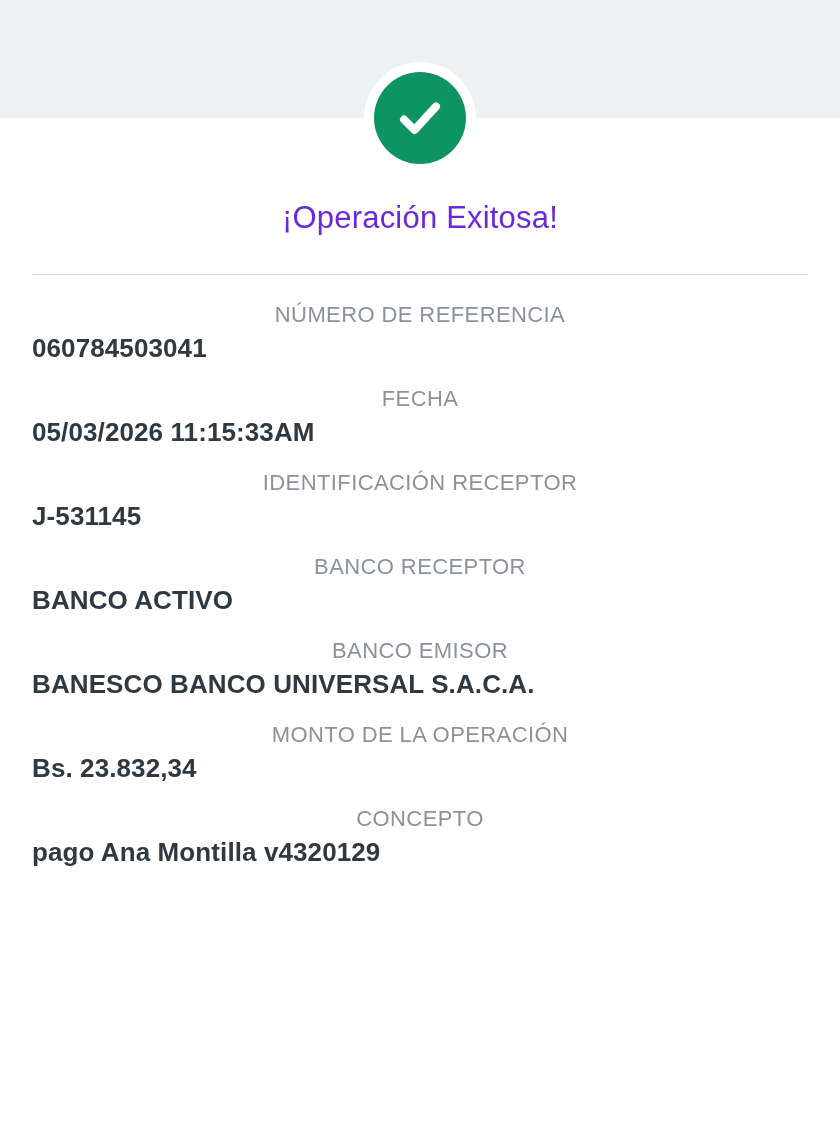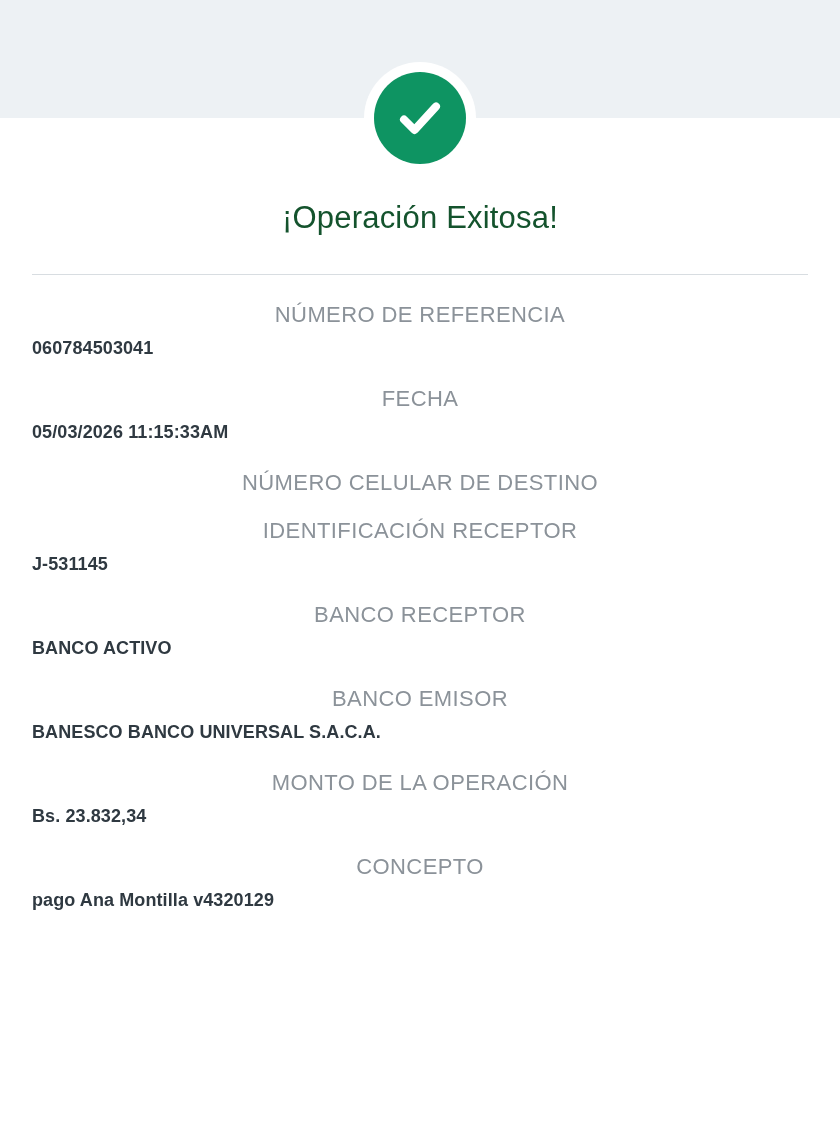--- a/index.html
+++ b/index.html
@@ -50,21 +50,21 @@
     justify-content: center;
   }
   .check-circle svg { display: block; }
   .title {
     position: absolute;
     top: 200px;
     left: 0;
     width: 840px;
     text-align: center;
     font-size: 31px;
-    color: #14532d;
+    color: #6d28d9;
     font-weight: 400;
     letter-spacing: 0.2px;
   }
   .divider {
     position: absolute;
     top: 274px;
     left: 32px;
     width: 776px;
     height: 1px;
     background: #d8dde1;
@@ -79,21 +79,21 @@
   .field-label {
     font-size: 22px;
     color: #8b9299;
     letter-spacing: 0.4px;
     line-height: 30px;
     font-weight: 400;
     text-transform: uppercase;
     text-align: center;
   }
   .field-value {
-    font-size: 18px;
+    font-size: 26px;
     color: #2f3941;
     font-weight: bold;
     line-height: 36px;
     letter-spacing: 0.1px;
   }
 </style>
 </head>
 <body>
 
 <div class="screen">
@@ -121,21 +121,20 @@
 
     <div class="field">
       <div class="field-label">FECHA</div>
       <div class="field-value">05/03/2026 11:15:33AM</div>
     </div>
 
     <div class="field">
     </div>
 
     <div class="field">
-      <div class="field-label">NÚMERO CELULAR DE DESTINO</div>
     </div>
 
     <div class="field">
       <div class="field-label">IDENTIFICACIÓN RECEPTOR</div>
       <div class="field-value">J-531145</div>
     </div>
 
     <div class="field">
       <div class="field-label">BANCO RECEPTOR</div>
       <div class="field-value">BANCO ACTIVO</div>

